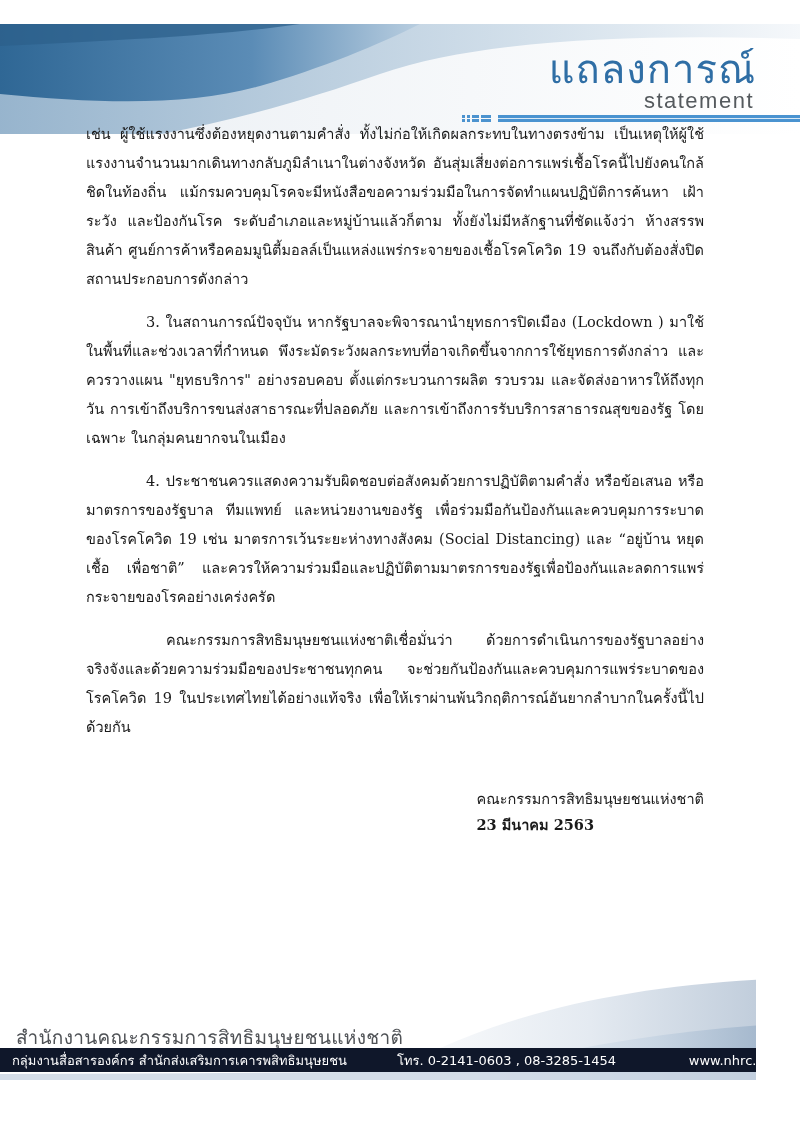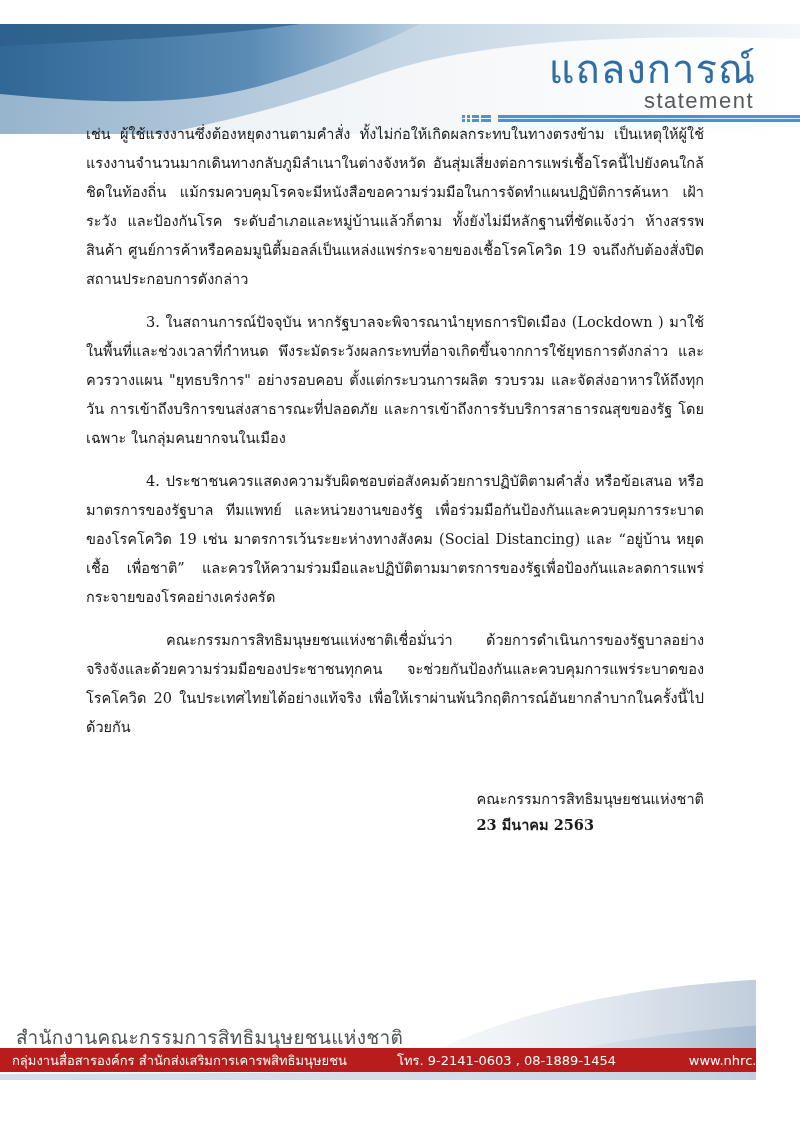--- a/index.html
+++ b/index.html
@@ -121,21 +121,21 @@
       top: 44px;
       font-family: "DejaVu Sans", "Liberation Sans", sans-serif;
       font-size: 19px;
       color: #4f5256;
       letter-spacing: 0.3px;
     }
     .footer-bar {
       position: absolute;
       left: 0; top: 70px;
       width: 800px; height: 24px;
-      background: #b91c1c;
+      background: #0f172a;
       display: flex;
       align-items: center;
       color: #ffffff;
       font-family: "DejaVu Sans", "Liberation Sans", sans-serif;
       font-size: 13px;
     }
     .footer-bar .dept { position: absolute; left: 12px; }
     .footer-bar .phone { position: absolute; left: 397px; }
     .footer-bar .web { position: absolute; right: 14px; }
   </style>
@@ -177,21 +177,21 @@
         <span class="wider"></span>
     </div>
     <div class="line"></div>
   </div>
 </div>
 
 <div class="content">
   <p class="para">เช่น ผู้ใช้แรงงานซึ่งต้องหยุดงานตามคำสั่ง ทั้งไม่ก่อให้เกิดผลกระทบในทางตรงข้าม เป็นเหตุให้ผู้ใช้แรงงานจำนวนมากเดินทางกลับภูมิลำเนาในต่างจังหวัด อันสุ่มเสี่ยงต่อการแพร่เชื้อโรคนี้ไปยังคนใกล้ชิดในท้องถิ่น แม้กรมควบคุมโรคจะมีหนังสือขอความร่วมมือในการจัดทำแผนปฏิบัติการค้นหา เฝ้าระวัง และป้องกันโรค ระดับอำเภอและหมู่บ้านแล้วก็ตาม ทั้งยังไม่มีหลักฐานที่ชัดแจ้งว่า ห้างสรรพสินค้า ศูนย์การค้าหรือคอมมูนิตี้มอลล์เป็นแหล่งแพร่กระจายของเชื้อโรคโควิด 19 จนถึงกับต้องสั่งปิดสถานประกอบการดังกล่าว</p>
   <p class="para indent">3. ในสถานการณ์ปัจจุบัน หากรัฐบาลจะพิจารณานำยุทธการปิดเมือง (Lockdown ) มาใช้ในพื้นที่และช่วงเวลาที่กำหนด พึงระมัดระวังผลกระทบที่อาจเกิดขึ้นจากการใช้ยุทธการดังกล่าว และควรวางแผน "ยุทธบริการ" อย่างรอบคอบ ตั้งแต่กระบวนการผลิต รวบรวม และจัดส่งอาหารให้ถึงทุกวัน การเข้าถึงบริการขนส่งสาธารณะที่ปลอดภัย และการเข้าถึงการรับบริการสาธารณสุขของรัฐ โดยเฉพาะ ในกลุ่มคนยากจนในเมือง</p>
   <p class="para indent">4. ประชาชนควรแสดงความรับผิดชอบต่อสังคมด้วยการปฏิบัติตามคำสั่ง หรือข้อเสนอ หรือมาตรการของรัฐบาล ทีมแพทย์ และหน่วยงานของรัฐ เพื่อร่วมมือกันป้องกันและควบคุมการระบาดของโรคโควิด 19 เช่น มาตรการเว้นระยะห่างทางสังคม (Social Distancing)  และ “อยู่บ้าน หยุดเชื้อ เพื่อชาติ” และควรให้ความร่วมมือและปฏิบัติตามมาตรการของรัฐเพื่อป้องกันและลดการแพร่กระจายของโรคอย่างเคร่งครัด</p>
-  <p class="para indent-lg">คณะกรรมการสิทธิมนุษยชนแห่งชาติเชื่อมั่นว่า ด้วยการดำเนินการของรัฐบาลอย่างจริงจังและด้วยความร่วมมือของประชาชนทุกคน จะช่วยกันป้องกันและควบคุมการแพร่ระบาดของโรคโควิด 20 ในประเทศไทยได้อย่างแท้จริง เพื่อให้เราผ่านพ้นวิกฤติการณ์อันยากลำบากในครั้งนี้ไปด้วยกัน</p>
+  <p class="para indent-lg">คณะกรรมการสิทธิมนุษยชนแห่งชาติเชื่อมั่นว่า ด้วยการดำเนินการของรัฐบาลอย่างจริงจังและด้วยความร่วมมือของประชาชนทุกคน จะช่วยกันป้องกันและควบคุมการแพร่ระบาดของโรคโควิด 19 ในประเทศไทยได้อย่างแท้จริง เพื่อให้เราผ่านพ้นวิกฤติการณ์อันยากลำบากในครั้งนี้ไปด้วยกัน</p>
 </div>
 
 <div class="signature">
   <div>คณะกรรมการสิทธิมนุษยชนแห่งชาติ</div>
   <div class="date">23 มีนาคม 2563</div>
 </div>
 
 <div class="page-number">2</div>
 
 <div class="footer">
@@ -209,16 +209,16 @@
       </linearGradient>
     </defs>
     <rect x="0" y="0" width="800" height="102" fill="#ffffff"></rect>
     <path d="M380,102 C480,40 620,5 800,0 L800,102 Z" fill="url(#fg1)"></path>
     <path d="M440,102 C560,70 680,50 800,45 L800,102 Z" fill="url(#fg2)" opacity="0.8"></path>
     <path d="M0,102 L0,96 C300,95 600,92 800,90 L800,102 Z" fill="#c9d5e2" opacity="0.8"></path>
   </svg>
   <div class="footer-org">สำนักงานคณะกรรมการสิทธิมนุษยชนแห่งชาติ</div>
   <div class="footer-bar">
     <span class="dept">กลุ่มงานสื่อสารองค์กร สำนักส่งเสริมการเคารพสิทธิมนุษยชน</span>
-    <span class="phone">โทร. 9-2141-0603 , 08-1889-1454</span>
+    <span class="phone">โทร. 0-2141-0603 , 08-3285-1454</span>
     <span class="web">www.nhrc.or.th</span>
   </div>
 </div>
 
 </body></html>

